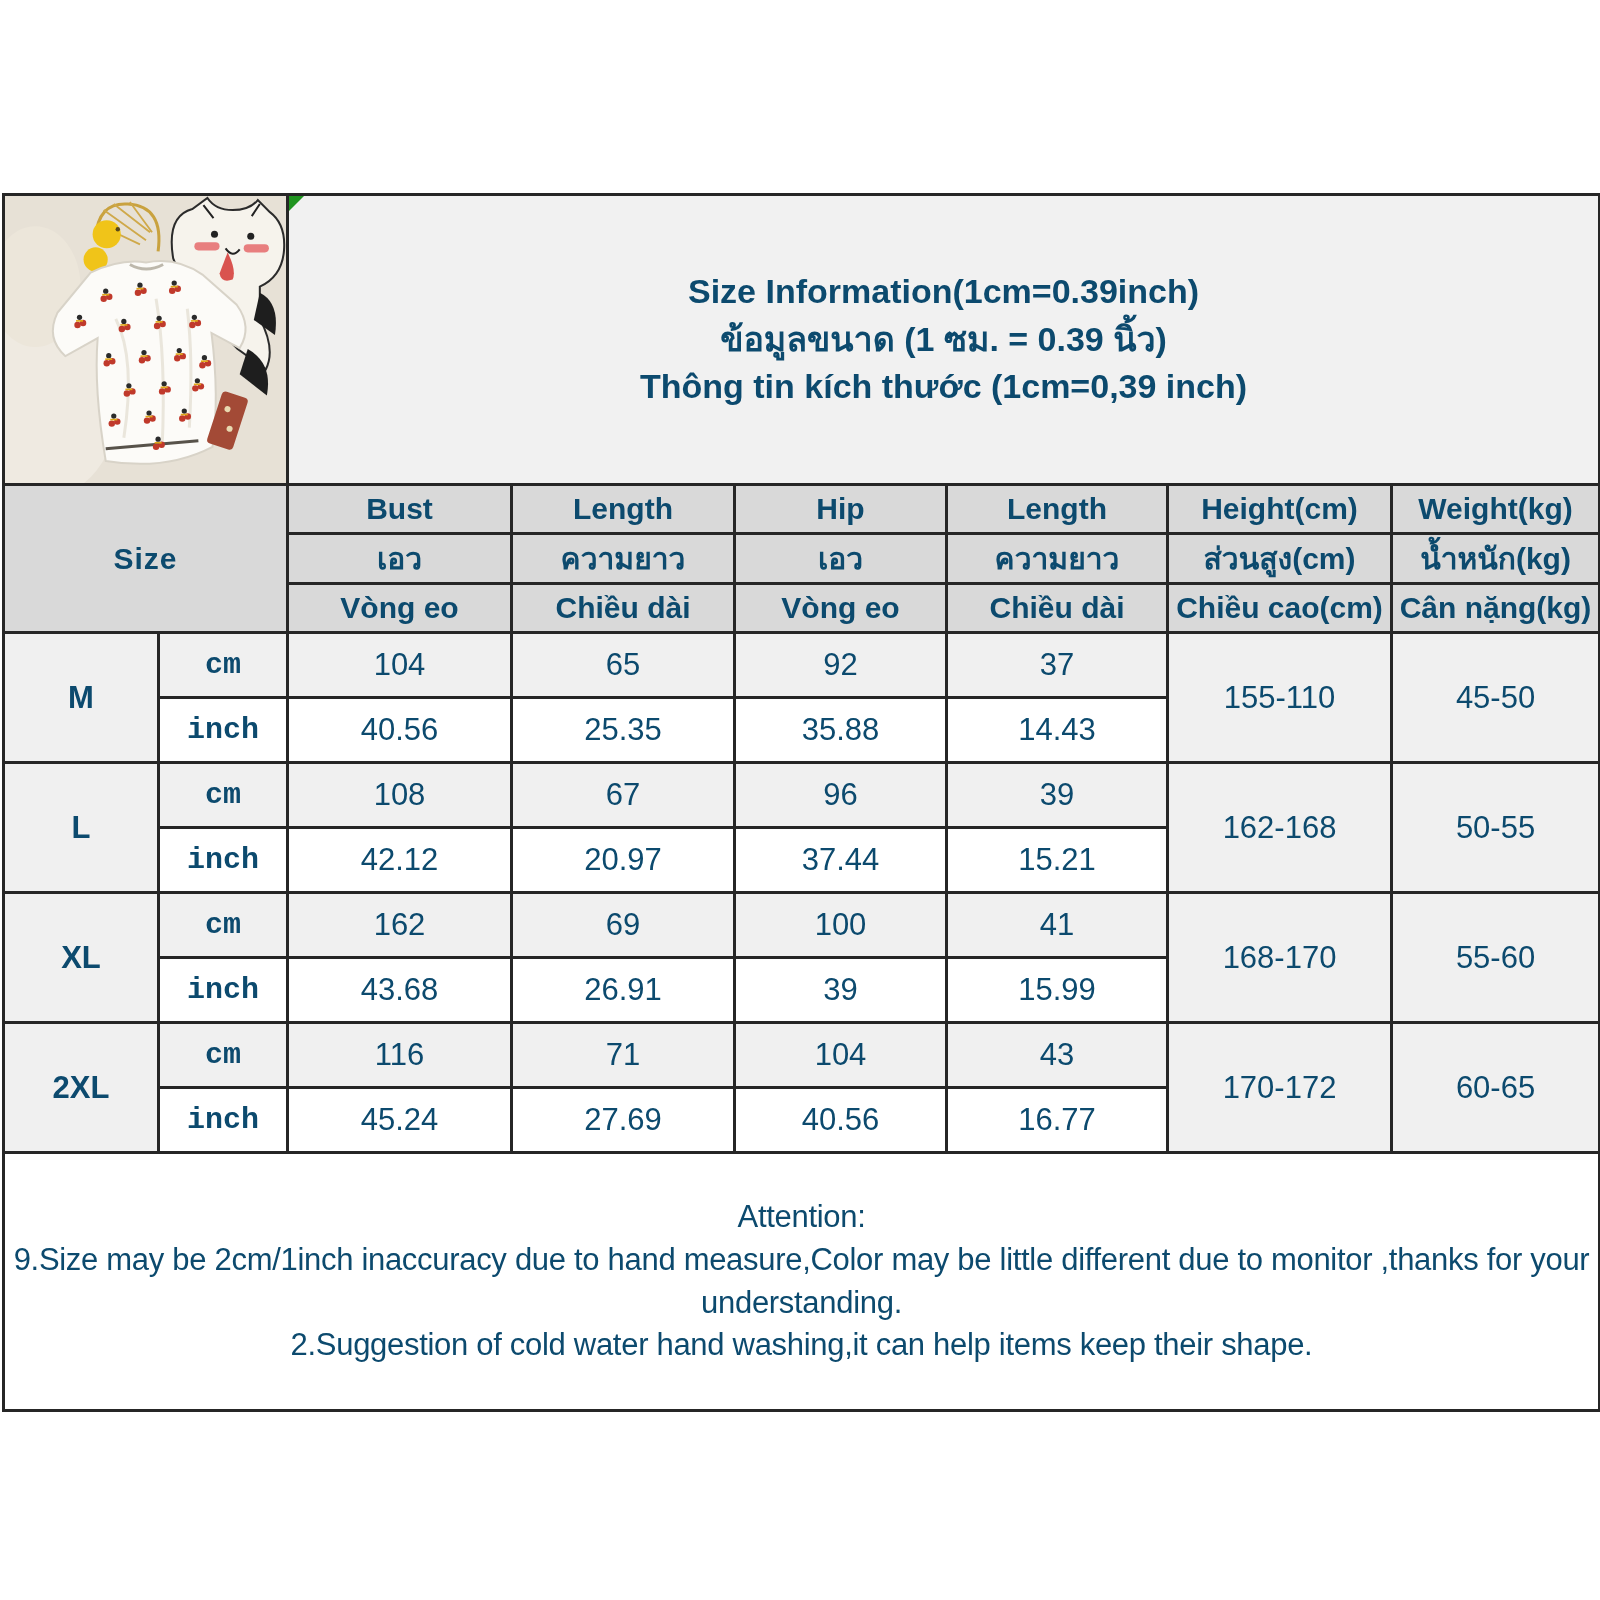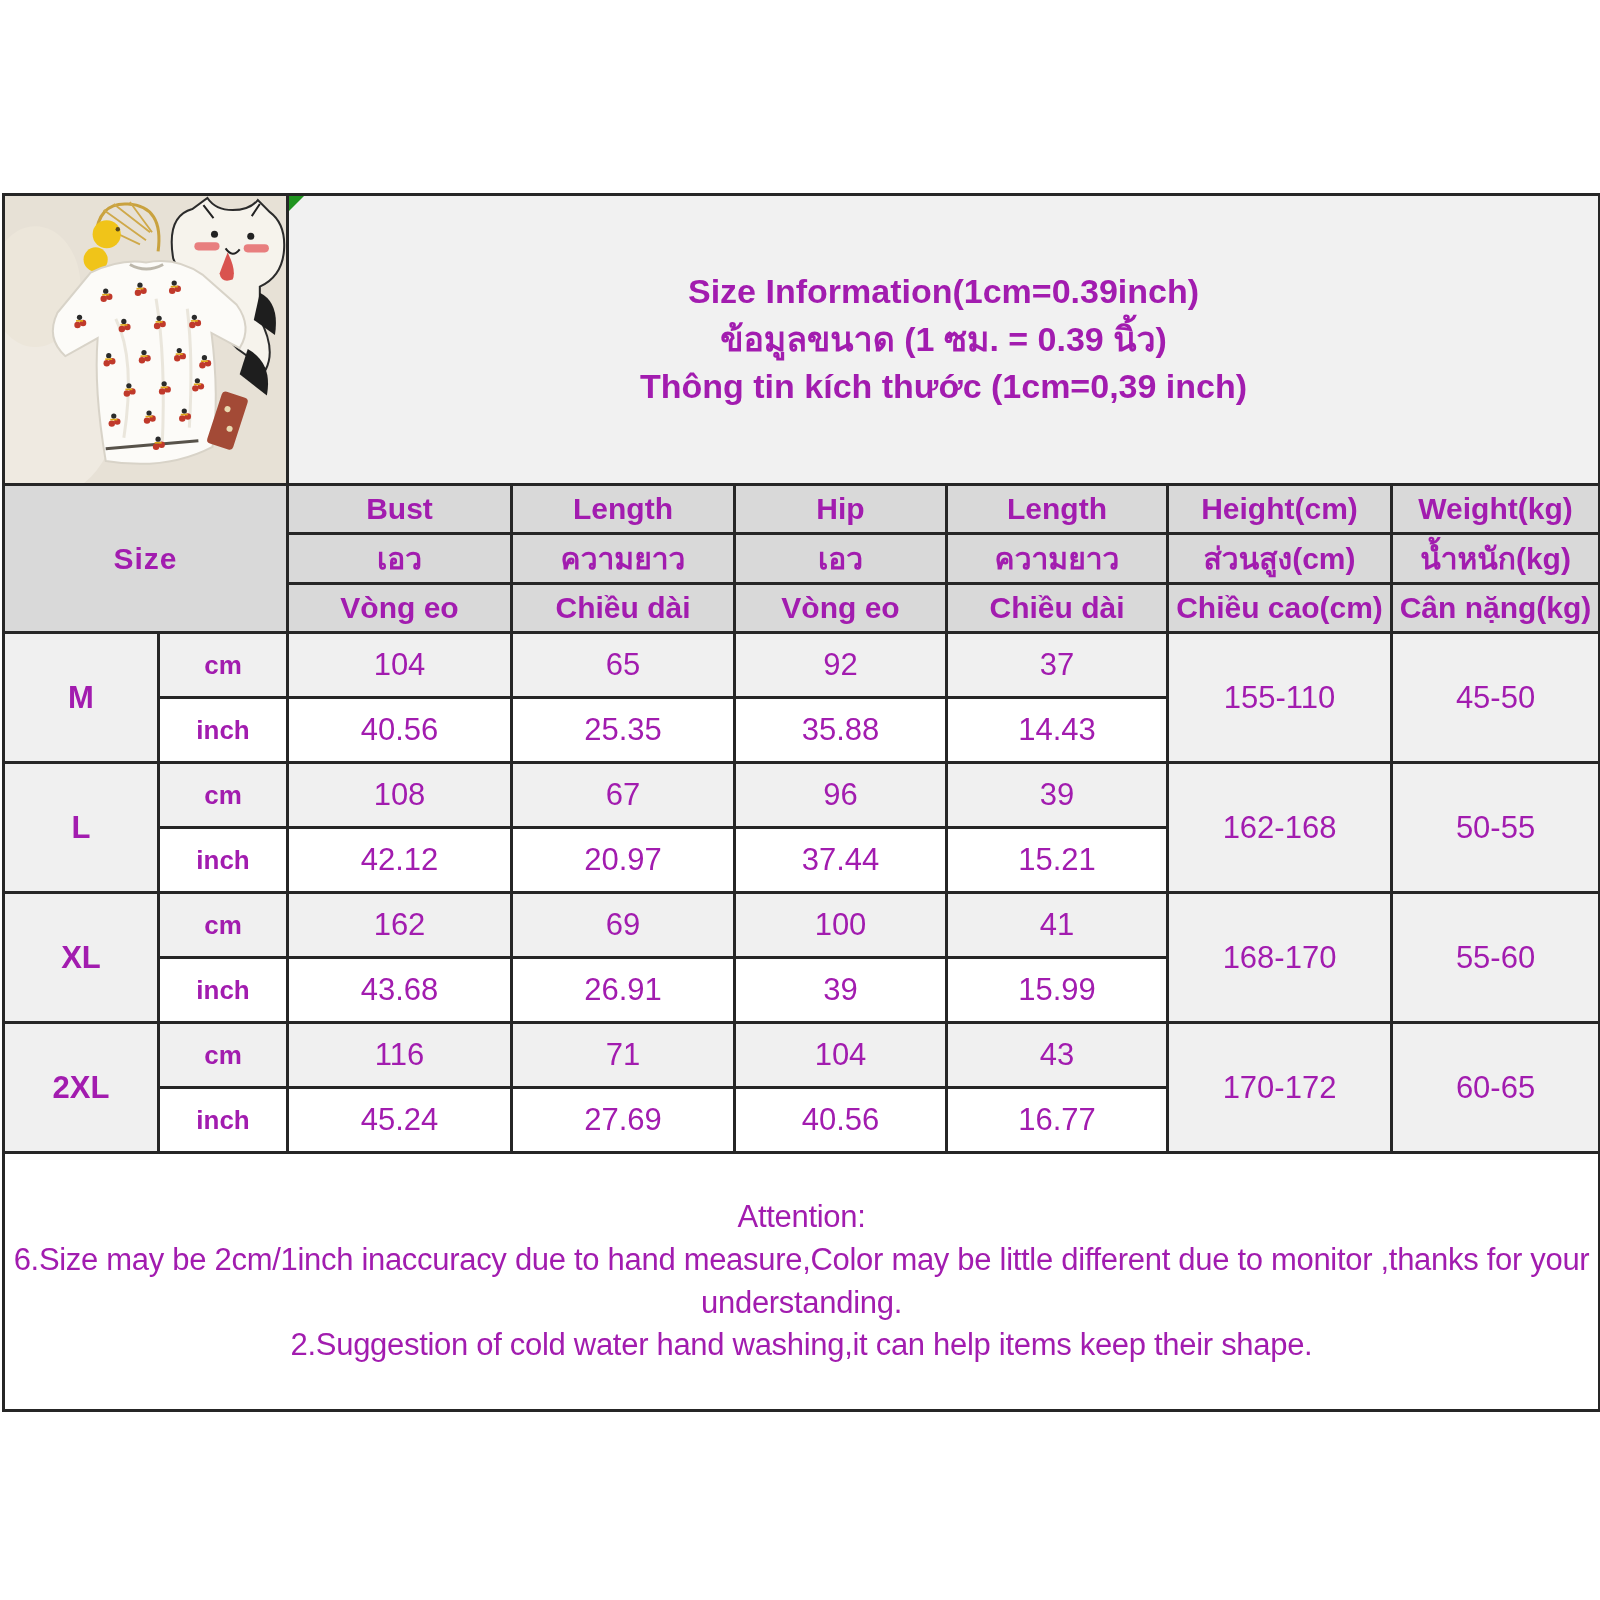--- a/index.html
+++ b/index.html
@@ -1,18 +1,18 @@
 <!DOCTYPE html>
 <html><head>
 <meta charset="utf-8">
 <style>
   html,body{margin:0;padding:0;background:#ffffff;}
   .canvas{
     position:relative;width:1600px;height:1600px;background:#ffffff;
-    font-family:"Liberation Sans","DejaVu Sans",sans-serif;color:#a21caf;
+    font-family:"Liberation Sans","DejaVu Sans",sans-serif;color:#0c4a6e;
     overflow:hidden;
   }
   table.size-table{
     position:absolute;left:2px;top:193px;width:1596px;
     border-collapse:collapse;table-layout:fixed;
   }
   table.size-table td{
     border:3px solid #262626;
     text-align:center;vertical-align:middle;
     padding:0;overflow:hidden;
@@ -31,21 +31,21 @@
   }
   
   td.size-head{
     background:#d9d9d9;font-weight:bold;font-size:48px;letter-spacing:1px;
   }
   tr.hdr td{background:#d9d9d9;font-weight:bold;font-size:30px;}
   
   td.size-label{background:#d9d9d9;font-weight:bold;font-size:31px;}
   tr.row-cm td{background:#f0f0f0;}
   tr.row-inch td{background:#ffffff;}
-  td.unit-cell{font-weight:bold;font-size:26px;}
+  td.unit-cell{font-weight:bold;font-size:30px;font-family:Liberation Mono, monospace;}
   td.value-cell{font-size:31px;font-weight:normal;}
   td.range-cell{background:#f0f0f0;font-size:31px;font-weight:normal;}
   
   td.attention{
     background:#ffffff;text-align:left;vertical-align:top;
     padding:8px 10px 0 10px;font-size:31px;line-height:1.38;font-weight:normal;
     letter-spacing:-0.3px;
   }
 </style>
 </head>
@@ -230,20 +230,20 @@
       <td class="unit-cell">inch</td>
       <td class="value-cell">45.24</td>
       <td class="value-cell">27.69</td>
       <td class="value-cell">40.56</td>
       <td class="value-cell">16.77</td>
     </tr>
 
     <tr style="height:258px">
       <td colspan="8" class="attention">
         <div>Attention:</div>
-        <div>6.Size may be 2cm/1inch inaccuracy due to hand measure,Color may be little different due to monitor ,thanks for your</div>
+        <div>9.Size may be 2cm/1inch inaccuracy due to hand measure,Color may be little different due to monitor ,thanks for your</div>
         <div>understanding.</div>
         <div>2.Suggestion of cold water hand washing,it can help items keep their shape.</div>
       </td>
     </tr>
   </tbody>
     </table>
 </div>
 
 </body></html>

